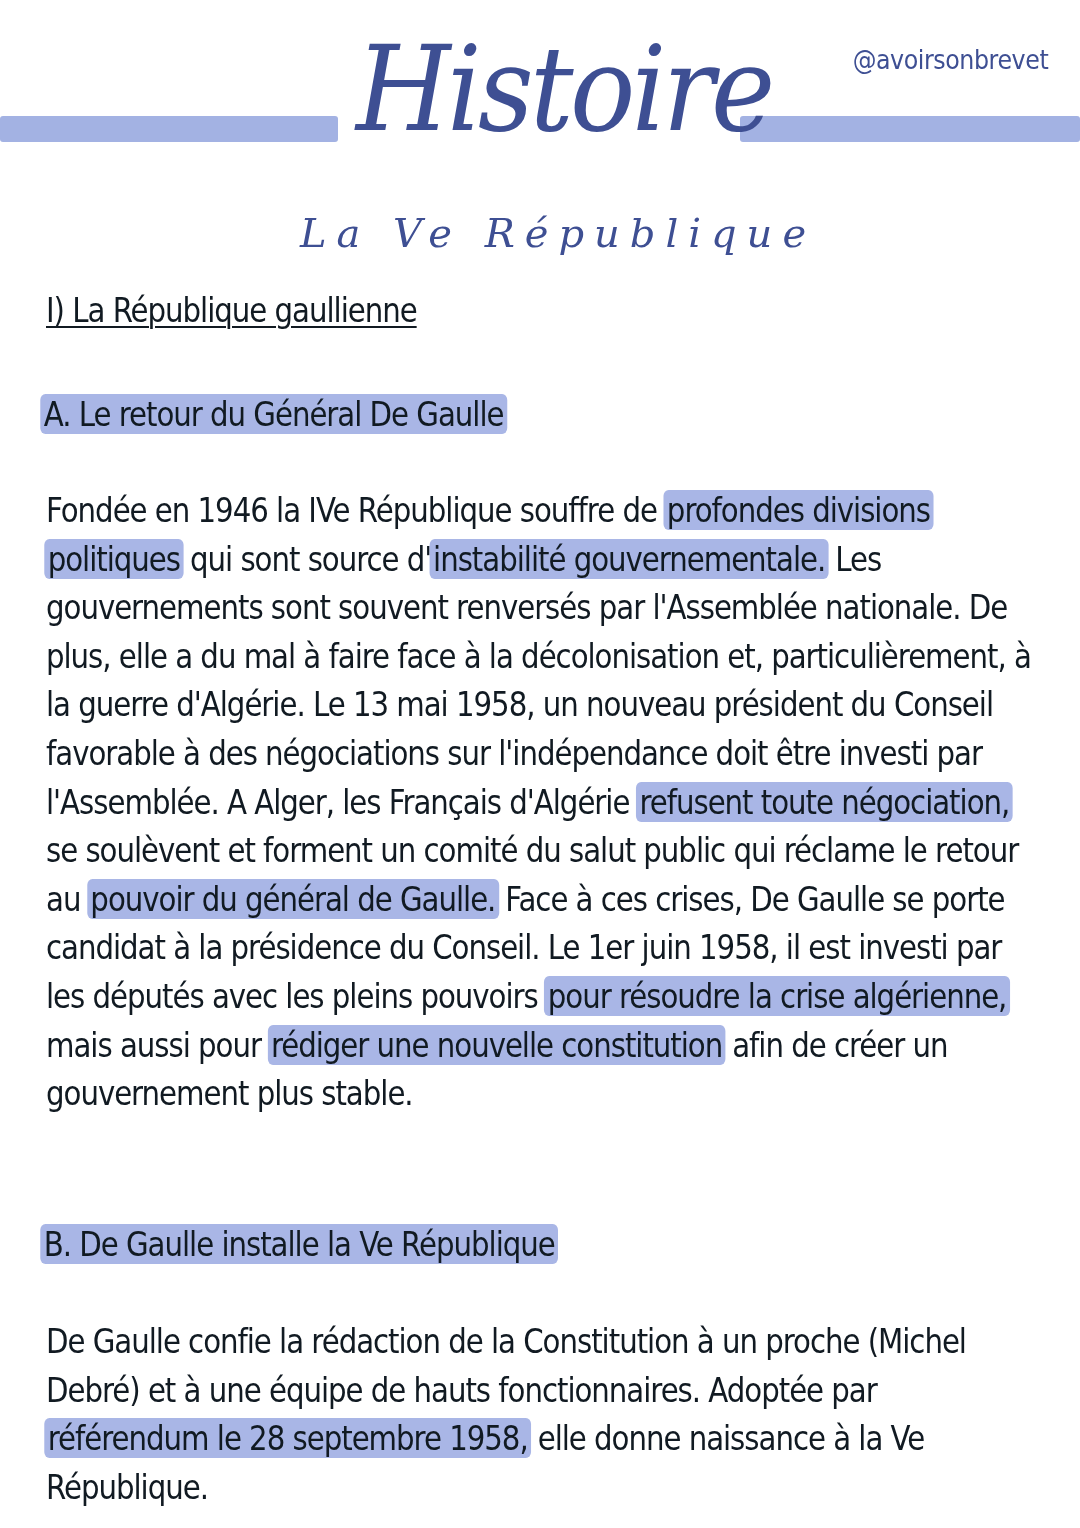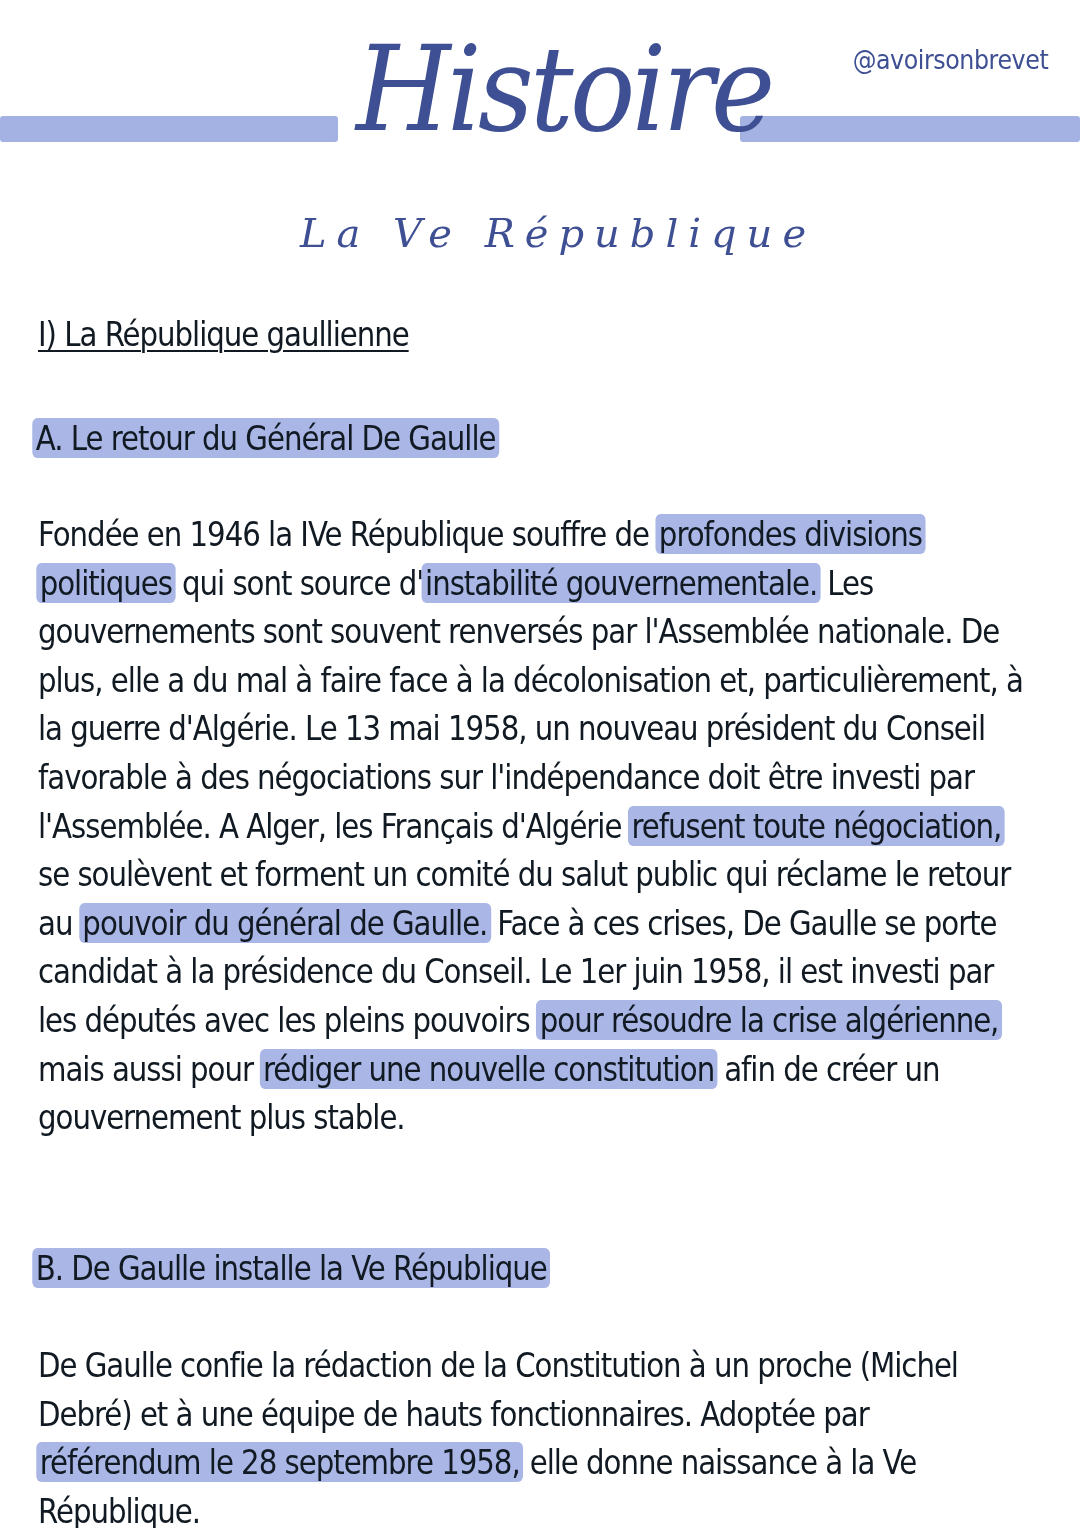--- a/index.html
+++ b/index.html
@@ -21,21 +21,21 @@
     position: absolute; left: 340px; width: 400px; top: 30px; text-align: center;
     font-family: "DejaVu Serif", serif; font-style: italic; font-size: 118px; color: #3e4f93;
     line-height: 1; letter-spacing: -4px; transform: scaleX(0.92);
   }
   .subtitle {
     position: absolute; left: 0; width: 1080px; top: 210px; text-align: center;
     font-family: "DejaVu Serif", serif; font-style: italic; font-size: 40px; color: #3e4f93;
     letter-spacing: 10px; padding-left: 36px; box-sizing: border-box;
   }
   .content {
-    position: absolute; left: 38px; top: 290px; width: 990px; margin-top: 24px;
+    position: absolute; left: 46px; top: 290px; width: 990px;
   }
   .font-note {
     font-family: "DejaVu Sans", sans-serif; font-size: 34px; line-height: 48.6px;
     letter-spacing: -1.2px; transform: scaleX(0.86); transform-origin: left top;
     width: 1150px; color: #111a22;
   }
   .section-title {
     font-family: "DejaVu Sans", sans-serif; font-size: 34px;
     text-decoration: underline; text-decoration-thickness: 2px; text-underline-offset: 4px;
     letter-spacing: -1.2px; transform: scaleX(0.86); transform-origin: left top;

